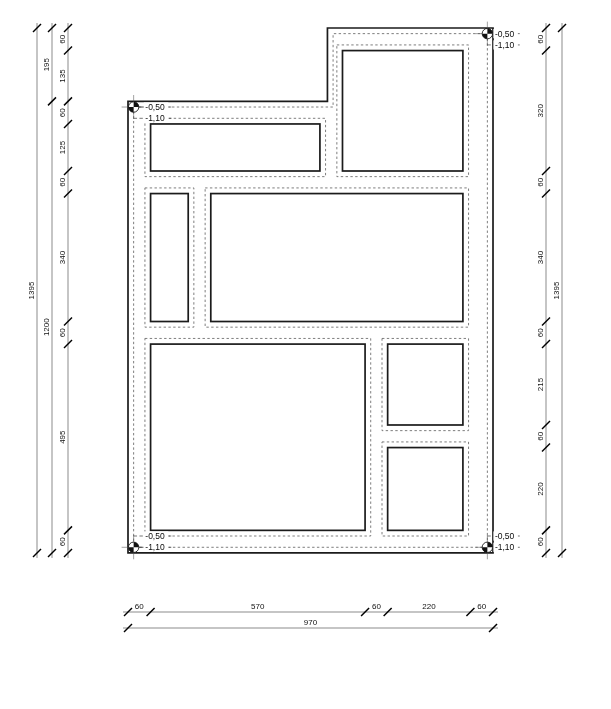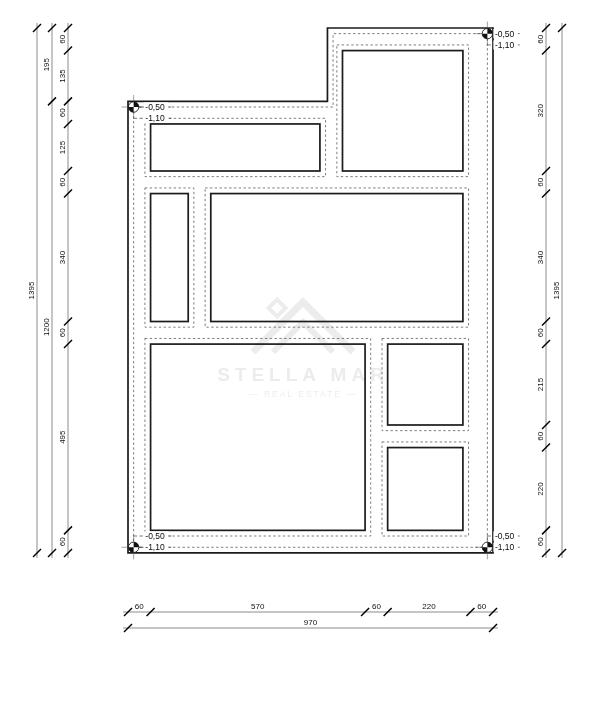--- a/index.html
+++ b/index.html
@@ -19,29 +19,20 @@
   .tick{stroke:#000;stroke-width:1.5px;}
   text{font-family:"Liberation Sans",sans-serif;}
   .num{font-size:8px;fill:#111;text-anchor:middle;}
   .elev{font-size:8.5px;fill:#0a0a0a;text-anchor:start;}
 </style>
 </head>
 <body>
 
 <div class="canvas">
 
-  <div class="watermark">
-    <svg width="120" height="72" viewBox="0 0 120 72">
-      <polyline points="10,66 60,16 110,66" fill="none" stroke="#ececec" stroke-width="7"></polyline>
-      <polyline points="30,66 60,36 90,66" fill="none" stroke="#ececec" stroke-width="6"></polyline>
-      <rect x="28" y="16" width="12" height="12" fill="none" stroke="#ececec" stroke-width="4" transform="rotate(-45 34 22)"></rect>
-    </svg>
-    <div class="wm-brand">STELLA MAR</div>
-    <div class="wm-tag">— REAL ESTATE —</div>
-  </div>
 
   <svg id="plan-svg" width="611" height="709" viewBox="0 0 611 709">
       <polygon points="133.64,107.02 333.08,107.02 333.08,33.64 487.37,33.64 487.37,547.29 133.64,547.29" class="dash"></polygon>
       <rect x="144.93" y="118.31" width="180.62" height="58.33" class="dash"></rect>
       <rect x="336.85" y="44.93" width="131.71" height="131.71" class="dash"></rect>
       <rect x="144.93" y="187.93" width="48.92" height="139.23" class="dash"></rect>
       <rect x="205.14" y="187.93" width="263.41" height="139.23" class="dash"></rect>
       <rect x="144.93" y="338.45" width="225.78" height="197.56" class="dash"></rect>
       <rect x="382" y="338.45" width="86.55" height="92.19" class="dash"></rect>
       <rect x="382" y="441.93" width="86.55" height="94.08" class="dash"></rect>

